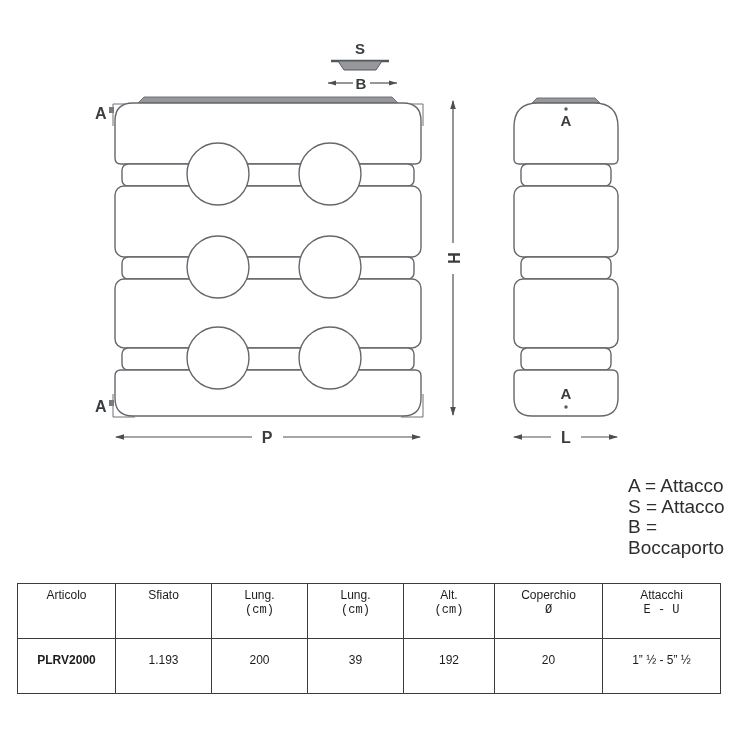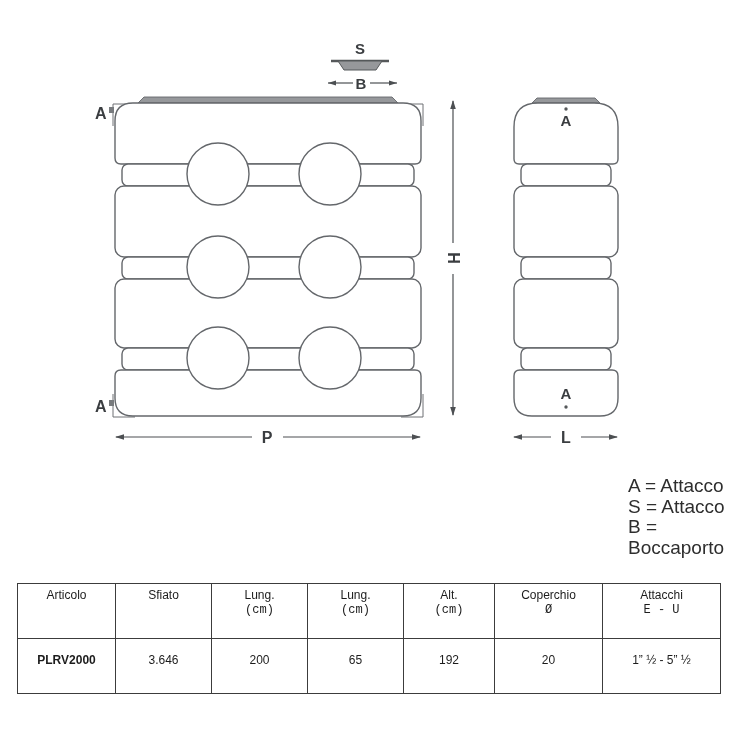--- a/index.html
+++ b/index.html
@@ -140,23 +140,23 @@
         <th><span>Lung.</span><span class="h2">(cm)</span></th>
         <th><span>Lung.</span><span class="h2">(cm)</span></th>
         <th><span>Alt.</span><span class="h2">(cm)</span></th>
         <th><span>Coperchio</span><span class="h2">Ø</span></th>
         <th><span>Attacchi</span><span class="h2">E - U</span></th>
       </tr>
     </thead>
     <tbody>
       <tr>
         <td class="bold">PLRV2000</td>
-        <td>3.646</td>
+        <td>1.193</td>
         <td>200</td>
-        <td>65</td>
+        <td>39</td>
         <td>192</td>
         <td>20</td>
         <td>1” ½ - 5” ½</td>
       </tr>
     </tbody>
   </table>
 
 </div>
 
 </body></html>

